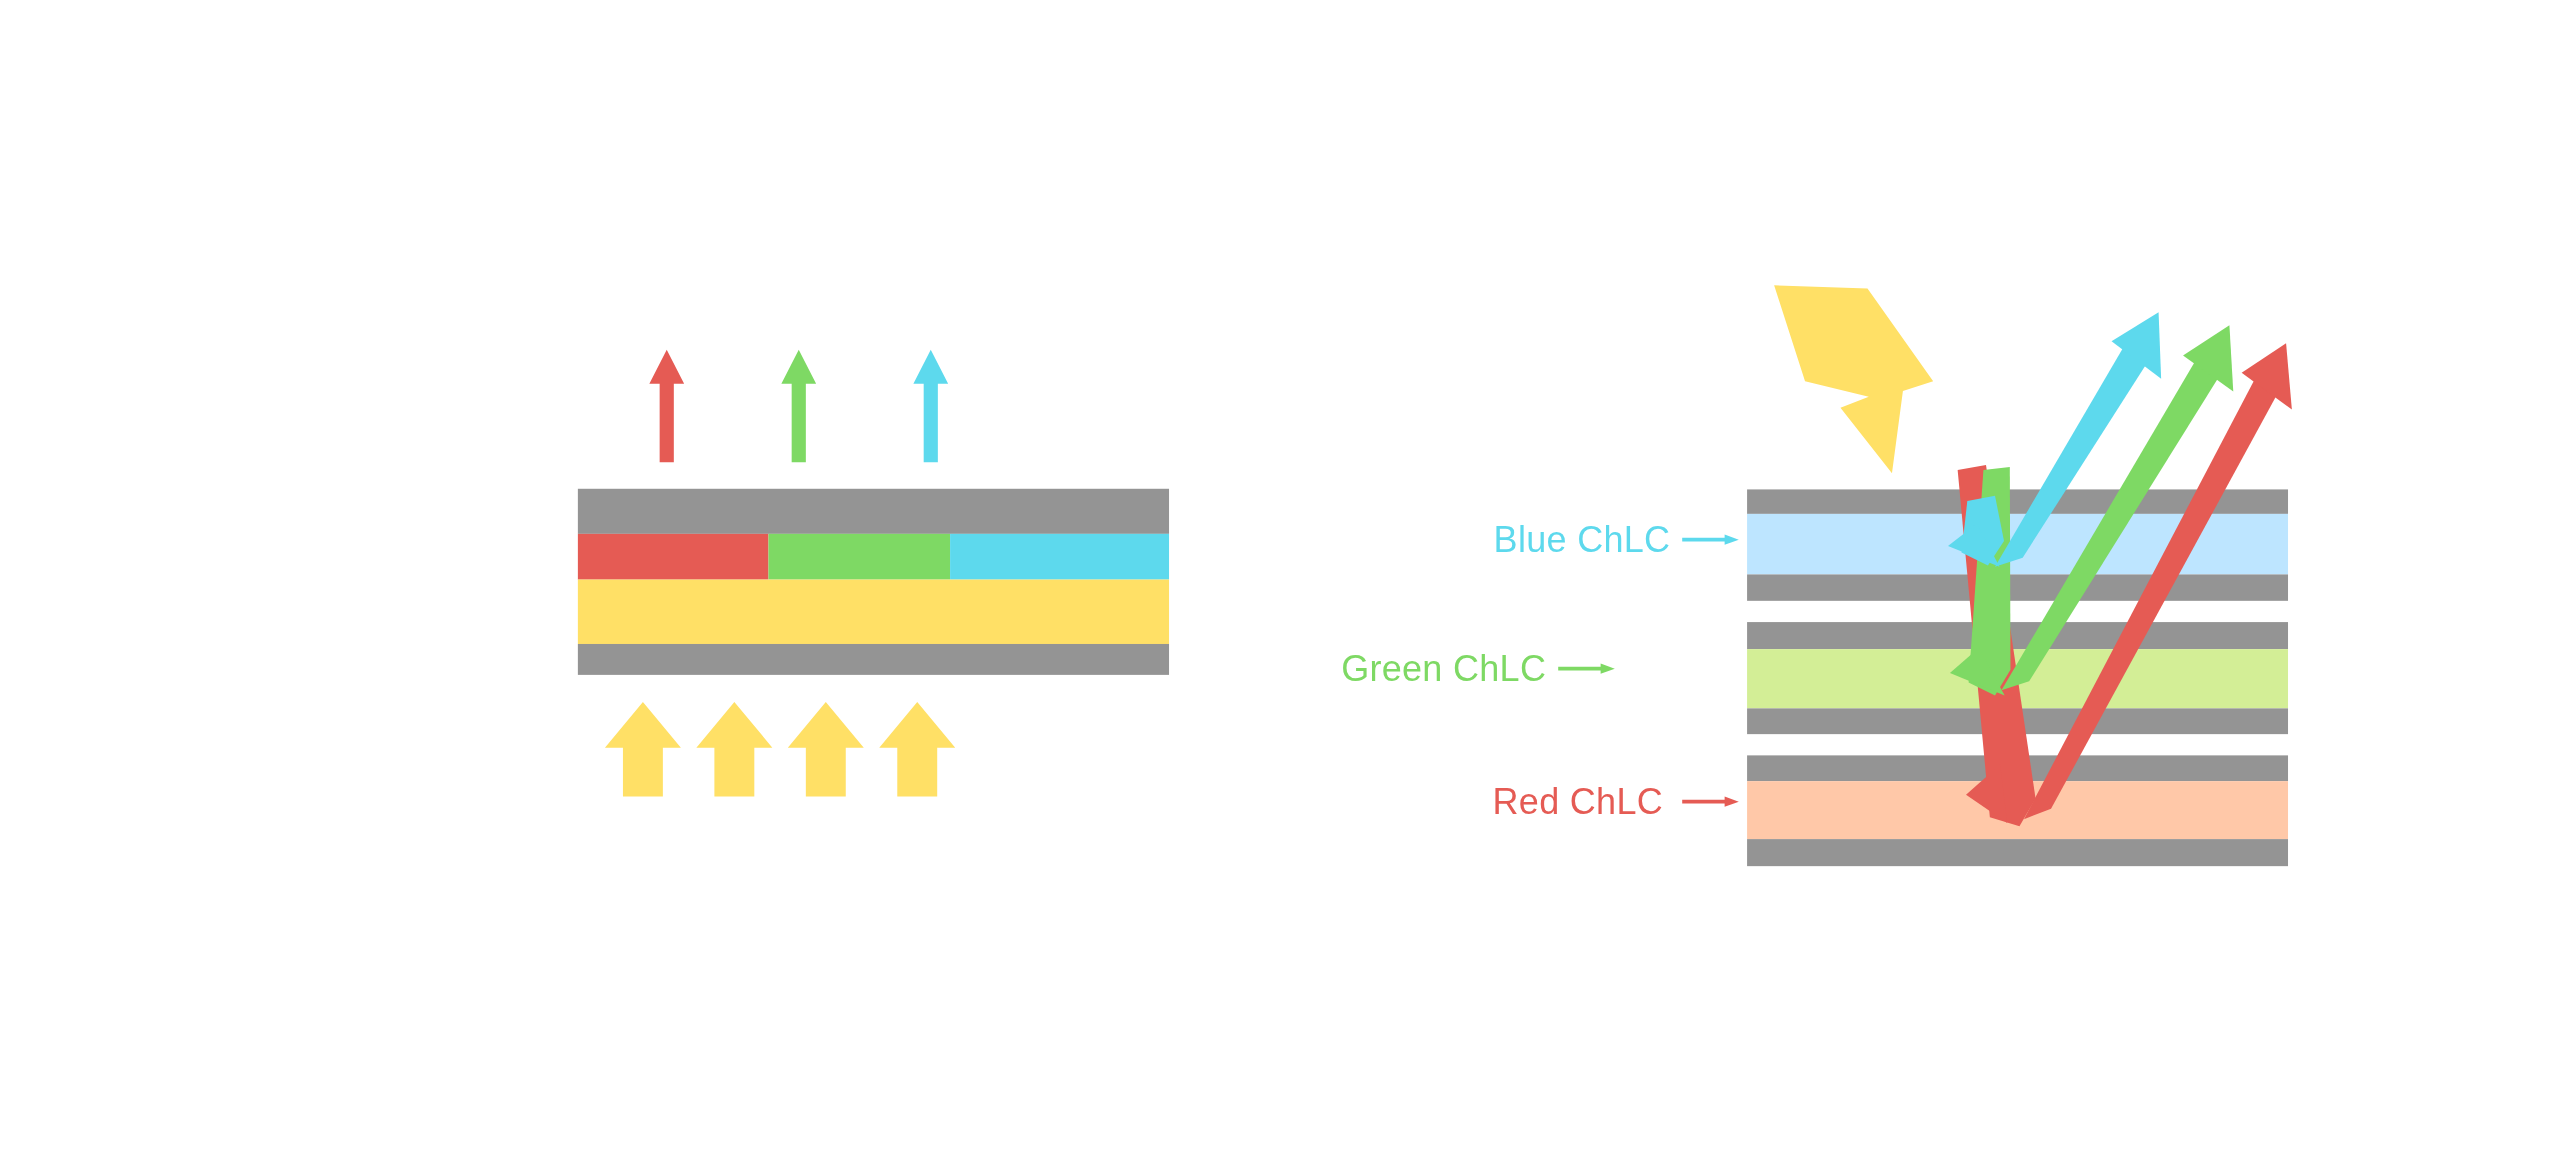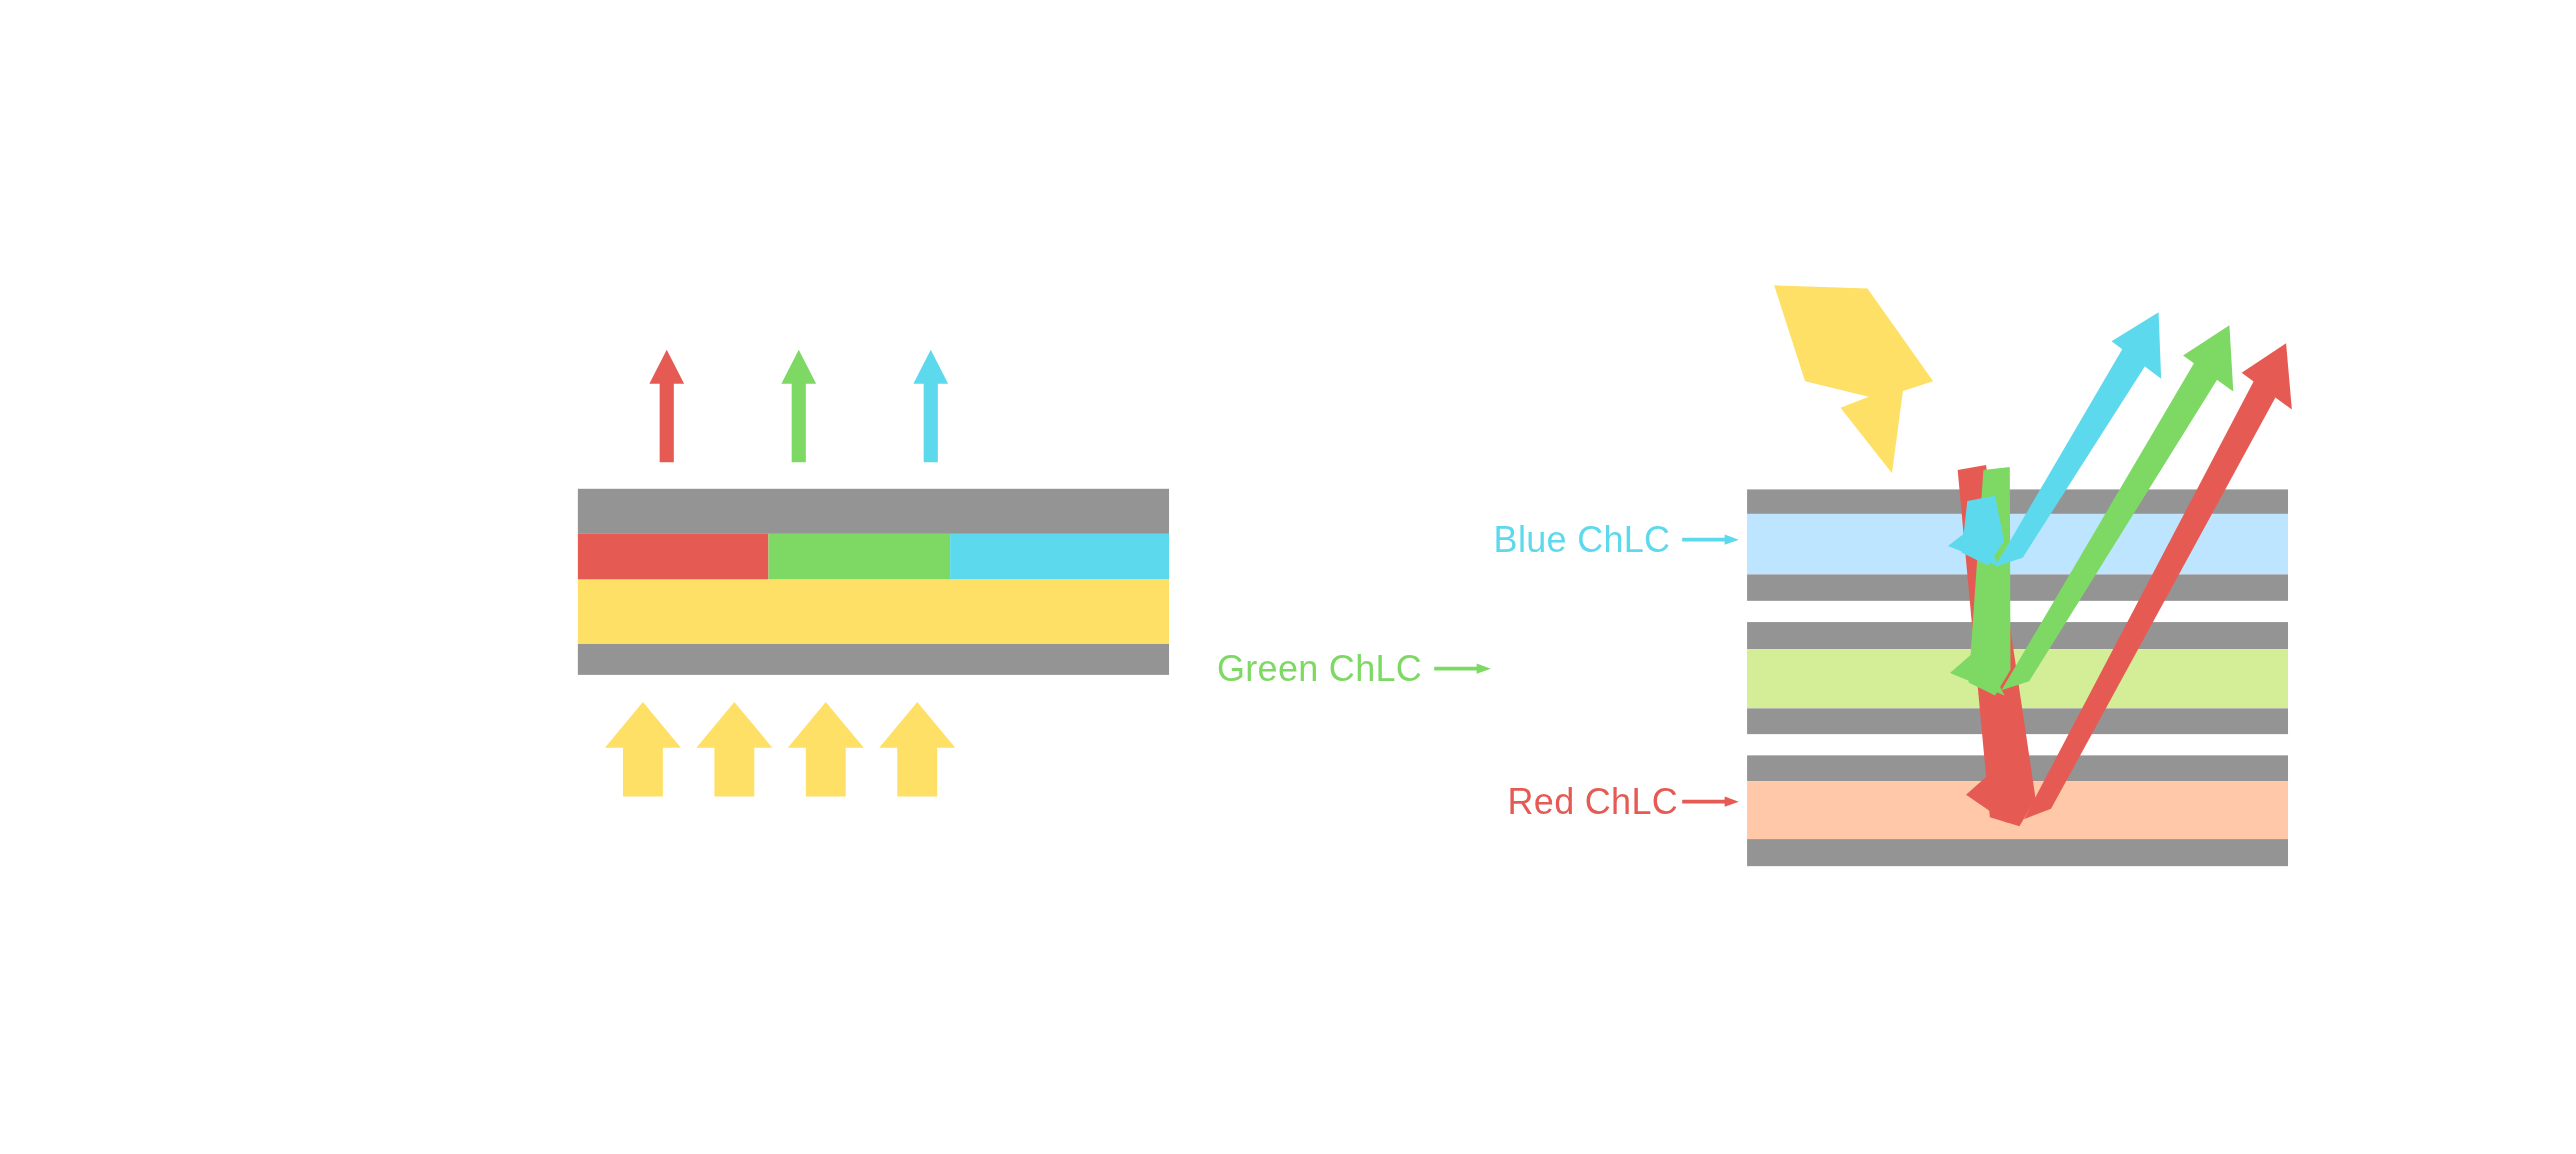--- a/index.html
+++ b/index.html
@@ -113,29 +113,29 @@
     </svg>
 
     <div style="position:absolute;left:-103px;top:519px;width:522px;display:flex;align-items:center;justify-content:flex-end;gap:11.6px;">
       <span class="lbl" style="color:#5dd9ed;">Blue ChLC</span>
       <svg width="57" height="19.3" viewBox="0 0 88 30">
         <path d="M0 15 L70 15" stroke="#5dd9ed" stroke-width="6"></path>
         <path d="M88 15 L66 7 L66 23 Z" fill="#5dd9ed"></path>
       </svg>
     </div>
 
-    <div style="position:absolute;left:-103px;top:648px;width:522px;display:flex;align-items:center;justify-content:flex-start;gap:11.6px;">
+    <div style="position:absolute;left:-103px;top:648px;width:522px;display:flex;align-items:center;justify-content:center;gap:11.6px;">
       <span class="lbl" style="color:#7ed964;">Green ChLC</span>
       <svg width="57" height="19.3" viewBox="0 0 88 30">
         <path d="M0 15 L70 15" stroke="#7ed964" stroke-width="6"></path>
         <path d="M88 15 L66 7 L66 23 Z" fill="#7ed964"></path>
       </svg>
     </div>
 
-    <div style="position:absolute;left:-103px;top:781px;width:522px;display:flex;align-items:center;justify-content:flex-end;gap:4px;">
+    <div style="position:absolute;left:-103px;top:781px;width:522px;display:flex;align-items:center;justify-content:flex-end;gap:19px;">
       <span class="lbl" style="color:#e55b54;">Red ChLC</span>
       <svg width="57" height="19.3" viewBox="0 0 88 30">
         <path d="M0 15 L70 15" stroke="#e55b54" stroke-width="6"></path>
         <path d="M88 15 L66 7 L66 23 Z" fill="#e55b54"></path>
       </svg>
     </div>
   </div>
 
 </div>
 

